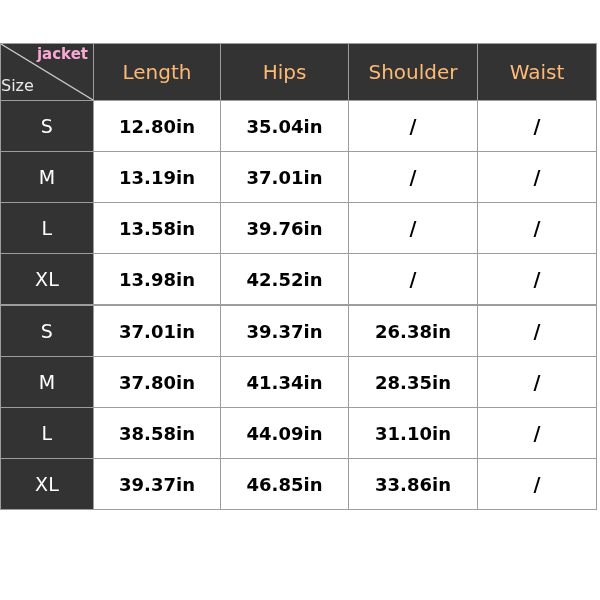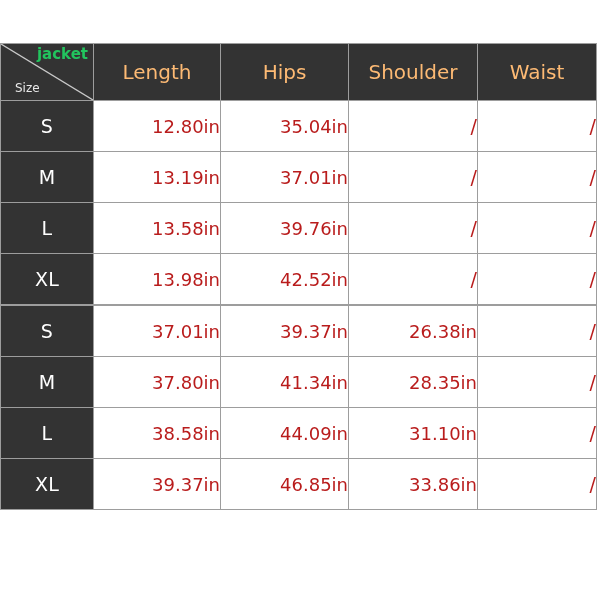--- a/index.html
+++ b/index.html
@@ -56,26 +56,26 @@
     color: #fdba74;
     text-align: center;
     vertical-align: middle;
     height: 56px;
     font-size: 20px;
     font-weight: 400;
   }
 
   .cell-light {
     background: #ffffff;
-    color: #b91c1c;
-    text-align: right;
+    color: #000000;
+    text-align: center;
     vertical-align: middle;
     height: 50px;
     font-size: 18px;
-    font-weight: 400;
+    font-weight: 700;
   }
 
   .cell-light.dash {
     font-size: 19px;
   }
 
   
   .corner {
     position: relative;
     background: #333333;
@@ -87,32 +87,32 @@
     position: absolute;
     inset: 0;
     width: 100%;
     height: 100%;
     display: block;
   }
   .corner .cat {
     position: absolute;
     top: 2px;
     right: 5px;
-    color: #22c55e;
+    color: #f9a8d4;
     font-size: 15px;
     font-weight: 700;
     line-height: 1.1;
     z-index: 2;
   }
   .corner .sz {
     position: absolute;
     bottom: 5px;
-    left: 14px;
+    left: 0;
     color: #e9e9e9;
-    font-size: 12px;
+    font-size: 16px;
     font-weight: 400;
     line-height: 1.1;
     z-index: 2;
   }
 </style>
 </head>
 <body>
 
 <div class="sheet">
 

